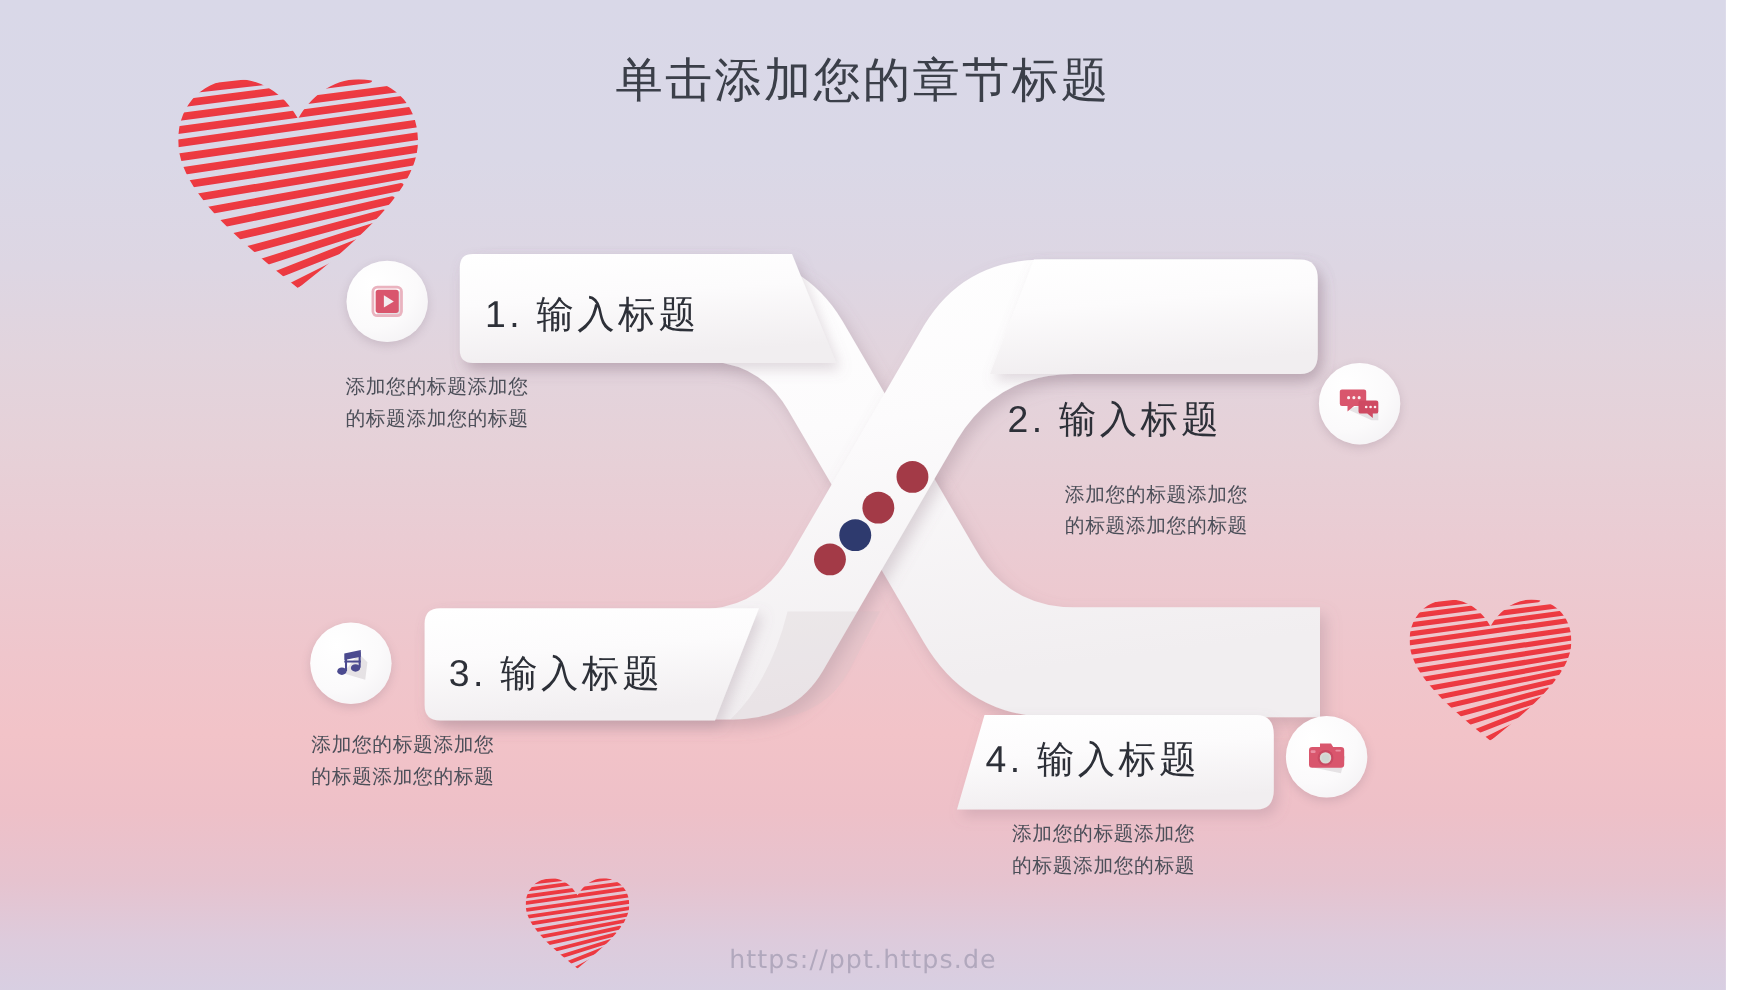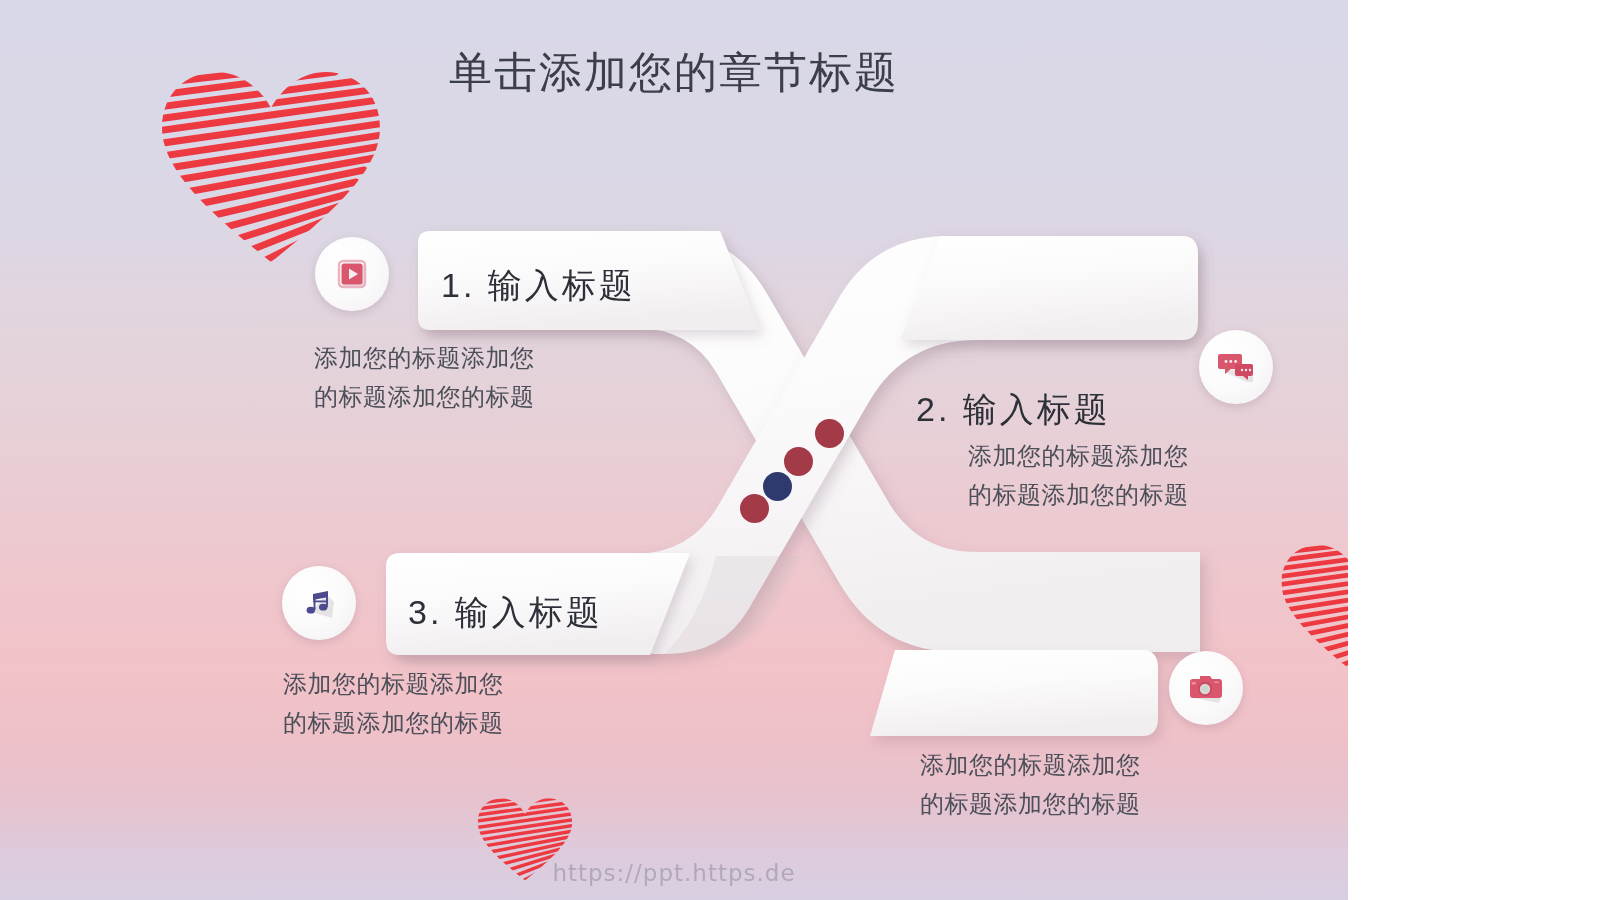--- a/index.html
+++ b/index.html
@@ -2,21 +2,21 @@
 <html><head>
 <meta charset="utf-8">
 <style>
   html, body {
     margin: 0;
     padding: 0;
     background: #ffffff;
   }
   #slide {
     position: relative;
-    width: 1348px;
+    width: 1569px;
     height: 900px;
     overflow: hidden;
     font-family: "DejaVu Sans", "Liberation Sans", sans-serif;
     background: linear-gradient(180deg,
         #d9d8e8 0%,
         #dad8e7 16%,
         #ddd6e3 27%,
         #e2d4dd 36%,
         #e6d1d8 45%,
         #ebcbd2 56%,
@@ -91,34 +91,34 @@
   
   .item-heading {
     position: absolute;
     font-size: 34px;
     letter-spacing: 3px;
     color: #2d3038;
     white-space: nowrap;
     font-family: Liberation Sans, sans-serif;
   }
   #head-1 { left: 441px;  top: 263px; }
-  #head-2 { left: 916px;  top: 359px; margin-top: 28px; }
+  #head-2 { left: 916px;  top: 359px; }
   #head-3 { left: 408px;  top: 590px; }
   #head-4 { left: 896px;  top: 668px; }
 
   
   .item-body {
     position: absolute;
-    font-size: 24px;
+    font-size: 18px;
     line-height: 1.62;
     color: #4c4f59;
     letter-spacing: 0.5px;
     text-align: right;
     white-space: nowrap;
-    font-family: Liberation Sans, sans-serif;
+    font-family: Liberation Mono, monospace;
   }
   #body-1 { left: 314px;  top: 339px; }
   #body-2 { left: 968px;  top: 437px; }
   #body-3 { left: 283px;  top: 665px; }
   #body-4 { left: 920px;  top: 746px; }
 
   
   #watermark {
     position: absolute;
     left: 0; right: 0;
@@ -410,20 +410,21 @@
         <circle cx="18" cy="17" r="3.4" fill="#cfd6d2"></circle>
         <rect x="4.5" y="10" width="4.5" height="2.6" rx="1" fill="#eb8fa2"></rect>
         <rect x="27" y="9.5" width="5" height="1.6" rx="0.8" fill="#eb8fa2"></rect>
       </svg>
     </span>
   </div>
 
   <div class="item-heading" id="head-1">1. 输入标题</div>
   <div class="item-heading" id="head-2">2. 输入标题</div>
   <div class="item-heading" id="head-3">3. 输入标题</div>
+  <div class="item-heading" id="head-4">4. 输入标题</div>
 
   <div class="item-body" id="body-1">
     <div>添加您的标题添加您</div>
     <div>的标题添加您的标题</div>
   </div>
   <div class="item-body" id="body-2">
     <div>添加您的标题添加您</div>
     <div>的标题添加您的标题</div>
   </div>
   <div class="item-body" id="body-3">

